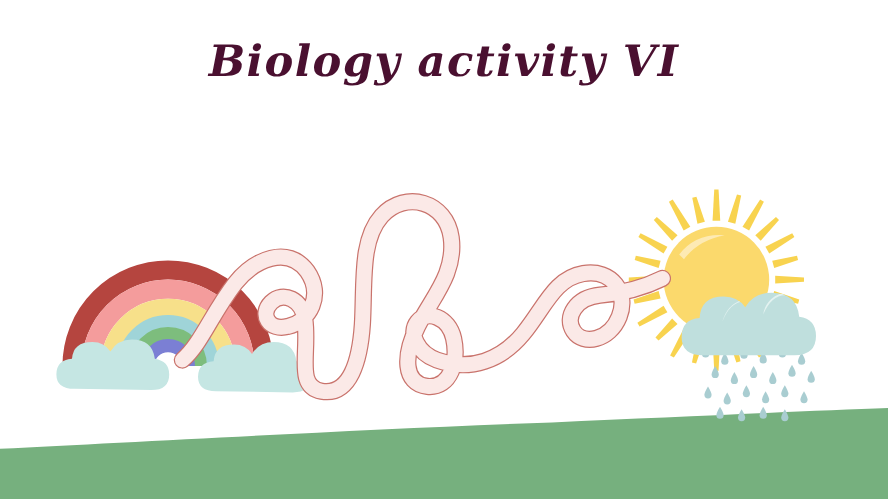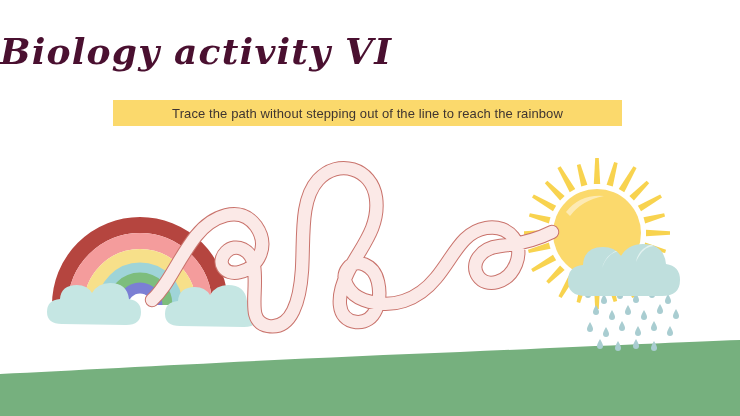--- a/index.html
+++ b/index.html
@@ -21,21 +21,21 @@
     left: 0;
     top: 0;
     width: 740px;
     height: 416px;
   }
   .title {
     position: absolute;
     left: 0;
     top: 32px;
     width: 740px;
-    text-align: left;
+    text-align: center;
     font-family: "DejaVu Serif", serif;
     font-style: italic;
     font-weight: 700;
     font-size: 36px;
     letter-spacing: 1.2px;
     color: #4a1030;
     line-height: 1.1;
     white-space: nowrap;
   }
   .subtitle-band {
@@ -311,17 +311,14 @@
                  C 508 284, 486 288, 478 276
                  C 470 264, 480 248, 500 246
                  C 522 244, 540 238, 552 232" stroke="#fbe9e7" stroke-width="12.4"></path>
       </g>
     </g>
 
   </svg>
 
   <div class="title">Biology activity VI</div>
 
-  <div class="subtitle-band">
-    <span class="subtitle-text">Trace the path without stepping out of the line to reach the rainbow</span>
-  </div>
 
 </div>
 
 </body></html>

